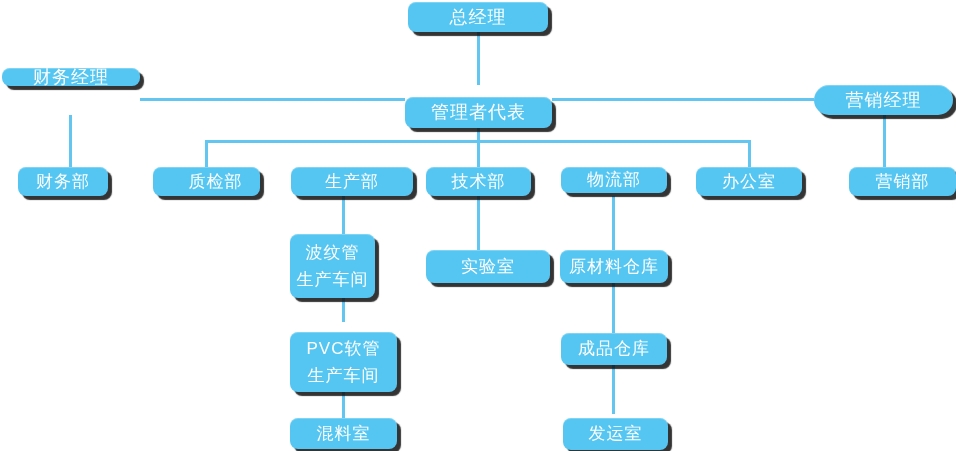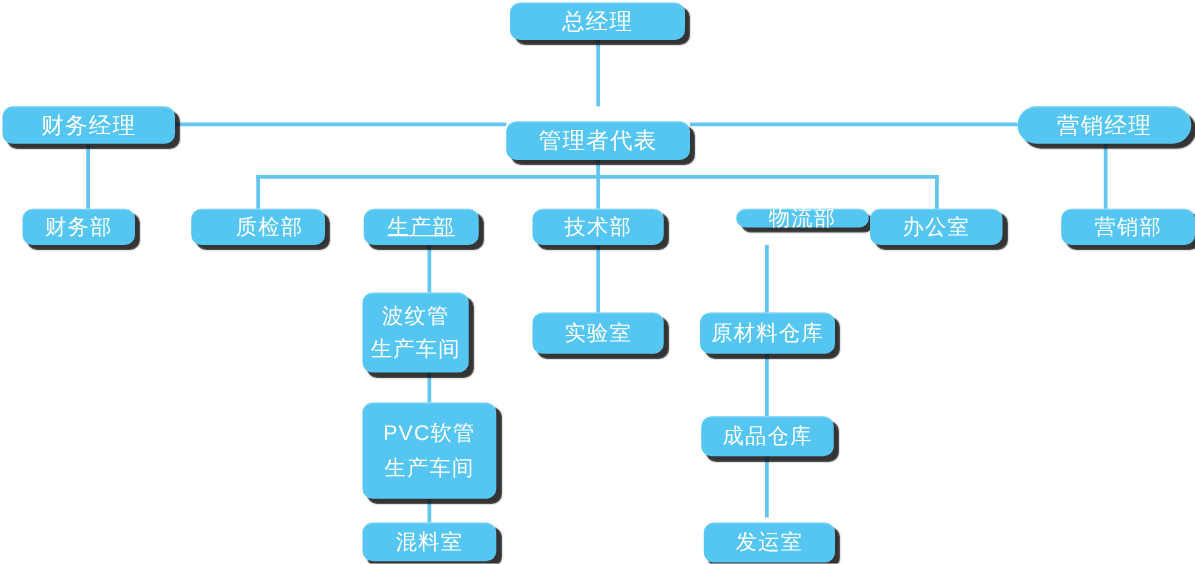--- a/index.html
+++ b/index.html
@@ -28,34 +28,34 @@
     text-align:center;
     white-space:pre-line;
     line-height:1.6;
     box-shadow:4px 4px 1px rgba(16,16,16,0.85), inset 0 1px 0 rgba(255,255,255,0.25);
   }
   .lvl-top{font-size:18px;}
   .line{position:absolute;background:var(--connector);}
 
   
   #n-general-manager      {left:408px;top:2px;  width:140px;height:30px;}
-  #n-finance-manager      {left:2px;  top:85px; width:138px;height:30px;}
+  #n-finance-manager      {left:2px;  top:68px; width:138px;height:18px;}
   #n-management-rep       {left:405px;top:85px; width:147px;height:31px;margin-top:12px;}
   #n-marketing-manager    {left:814px;top:85px; width:139px;height:30px;border-radius:15px;}
   #n-finance-dept         {left:18px; top:167px;width:90px;height:29px;}
   #n-qa-dept              {left:153px;top:167px;width:107px;height:29px;padding-left:18px;}
-  #n-production-dept      {left:291px;top:167px;width:92px;height:29px;text-decoration:underline;}
+  #n-production-dept      {left:291px;top:167px;width:122px;height:29px;}
   #n-technology-dept      {left:426px;top:167px;width:105px;height:29px;text-align:right;}
-  #n-logistics-dept       {left:589px;top:167px;width:106px;height:15px;}
+  #n-logistics-dept       {left:561px;top:167px;width:106px;height:26px;}
   #n-office               {left:696px;top:167px;width:106px;height:29px;}
   #n-marketing-dept       {left:831px;top:167px;width:107px;height:29px;margin-left:18px;}
   #n-corrugated-workshop  {left:290px;top:234px;width:85px;height:64px;}
-  #n-laboratory           {left:426px;top:250px;width:105px;height:33px;}
+  #n-laboratory           {left:426px;top:250px;width:124px;height:33px;}
   #n-raw-material-warehouse{left:560px;top:250px;width:108px;height:33px;text-align:center;}
-  #n-pvc-workshop         {left:290px;top:322px;width:107px;height:77px;}
+  #n-pvc-workshop         {left:290px;top:332px;width:107px;height:60px;}
   #n-finished-warehouse   {left:561px;top:333px;width:106px;height:32px;}
   #n-mixing-room          {left:290px;top:418px;width:107px;height:31px;}
   #n-shipping-room        {left:563px;top:418px;width:105px;height:32px;}
 
   
   #c-gm-to-rep            {left:477px;top:32px; width:3px;  height:53px;}
   #c-rep-to-finance-mgr   {left:140px;top:98px; width:265px;height:3px;}
   #c-rep-to-marketing-mgr {left:552px;top:98px; width:262px;height:3px;}
   #c-finance-mgr-drop     {left:69px; top:115px;width:3px;  height:52px;}
   #c-marketing-mgr-drop   {left:883px;top:115px;width:3px;  height:52px;}

